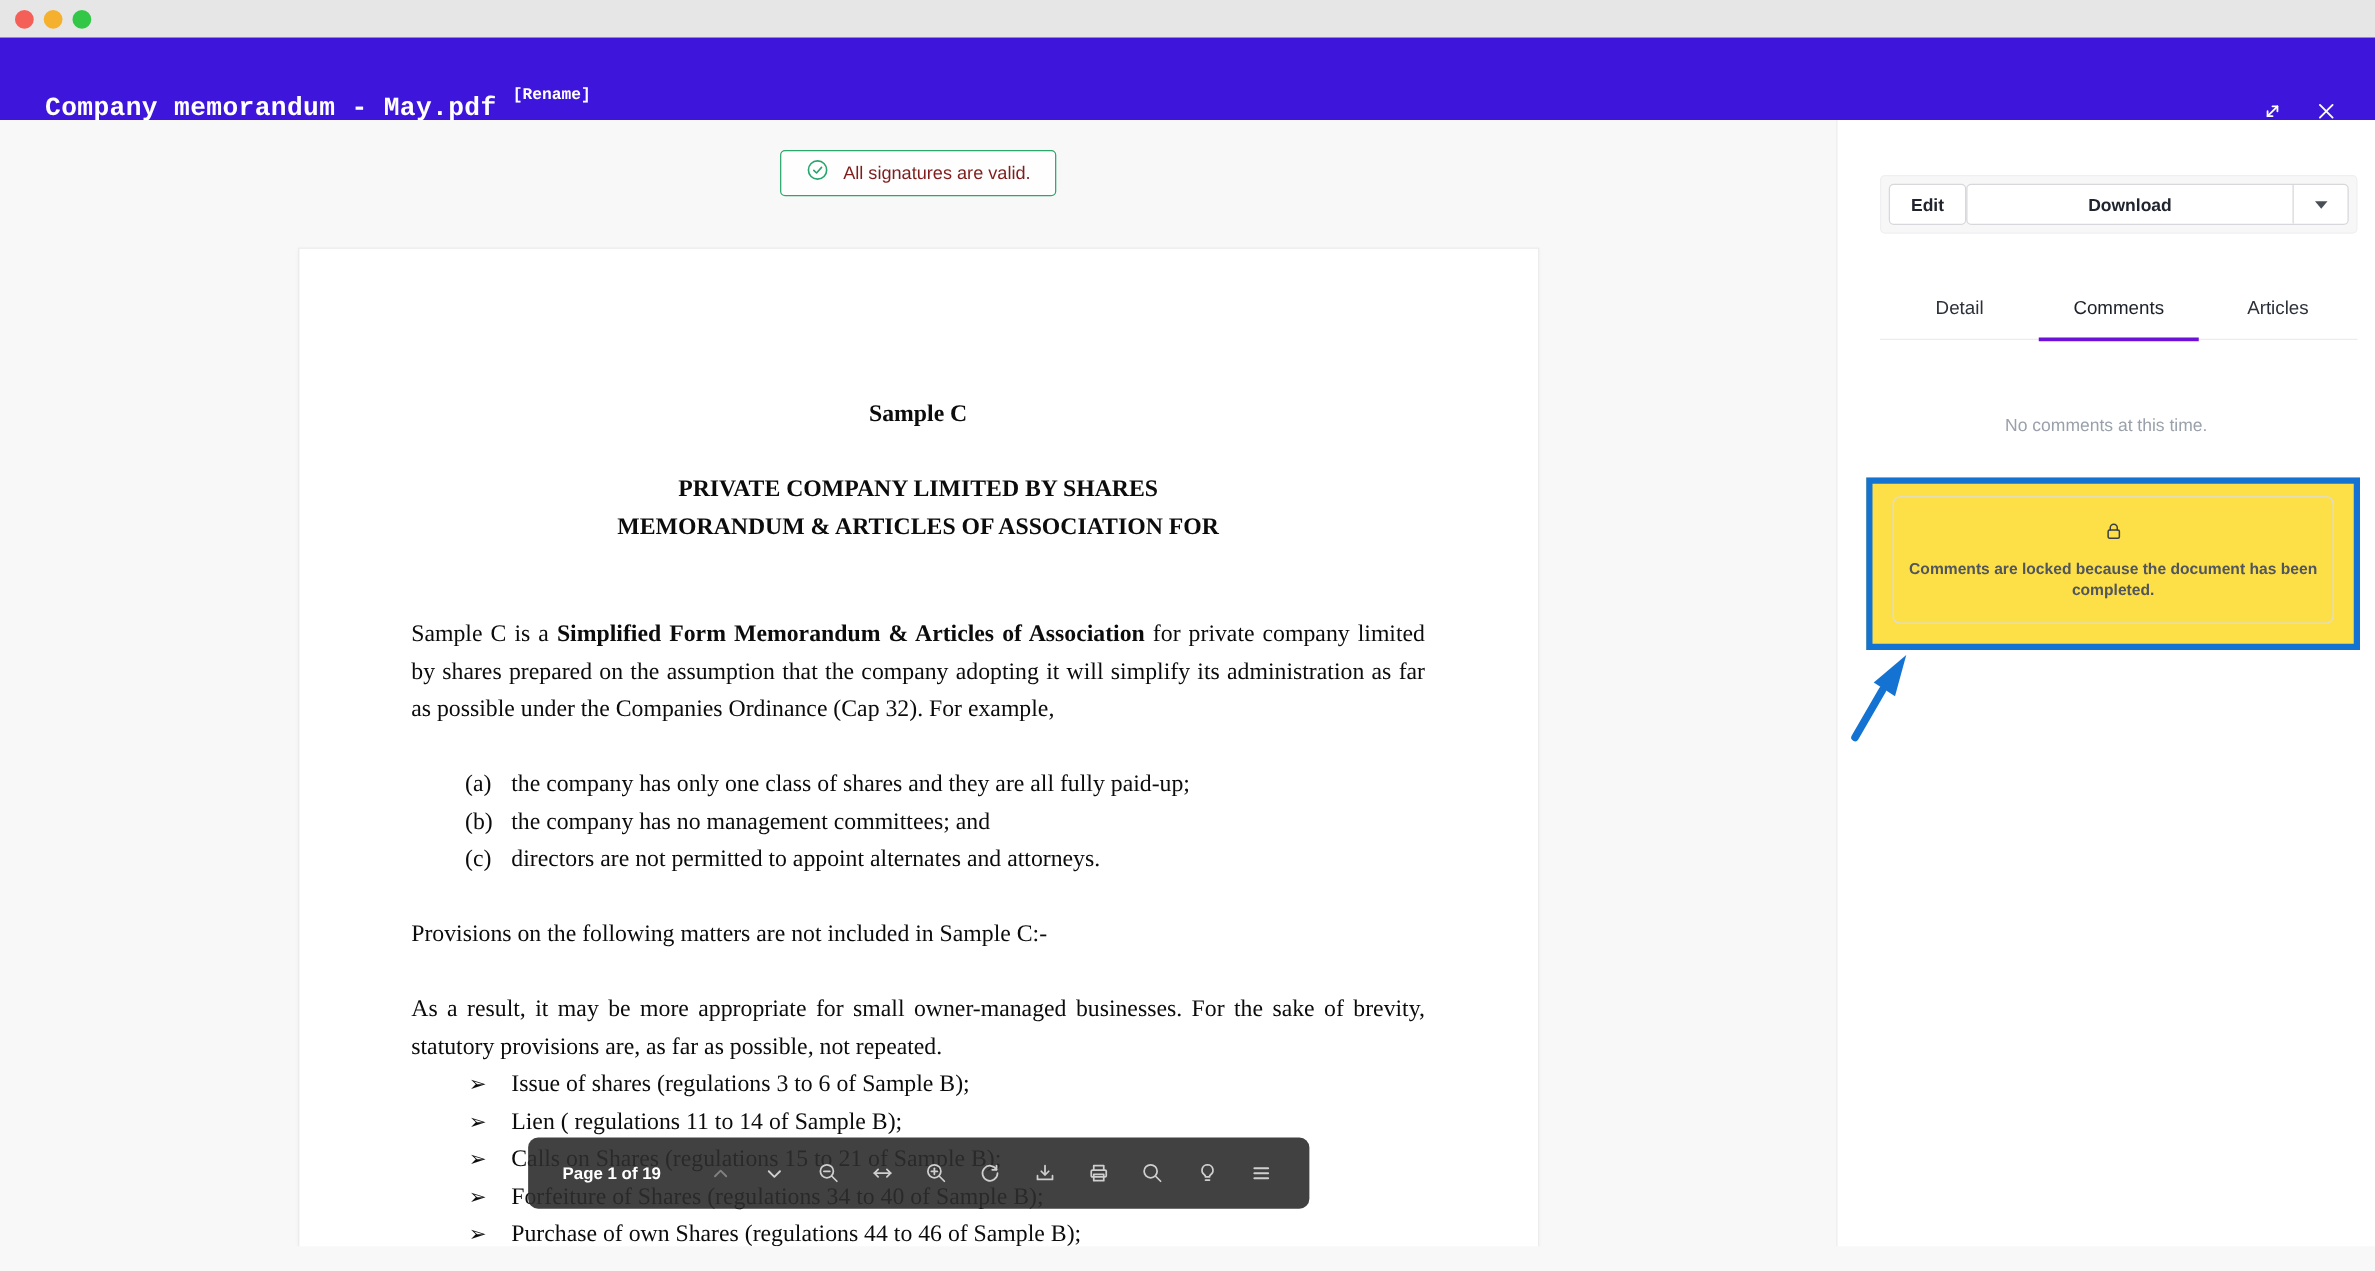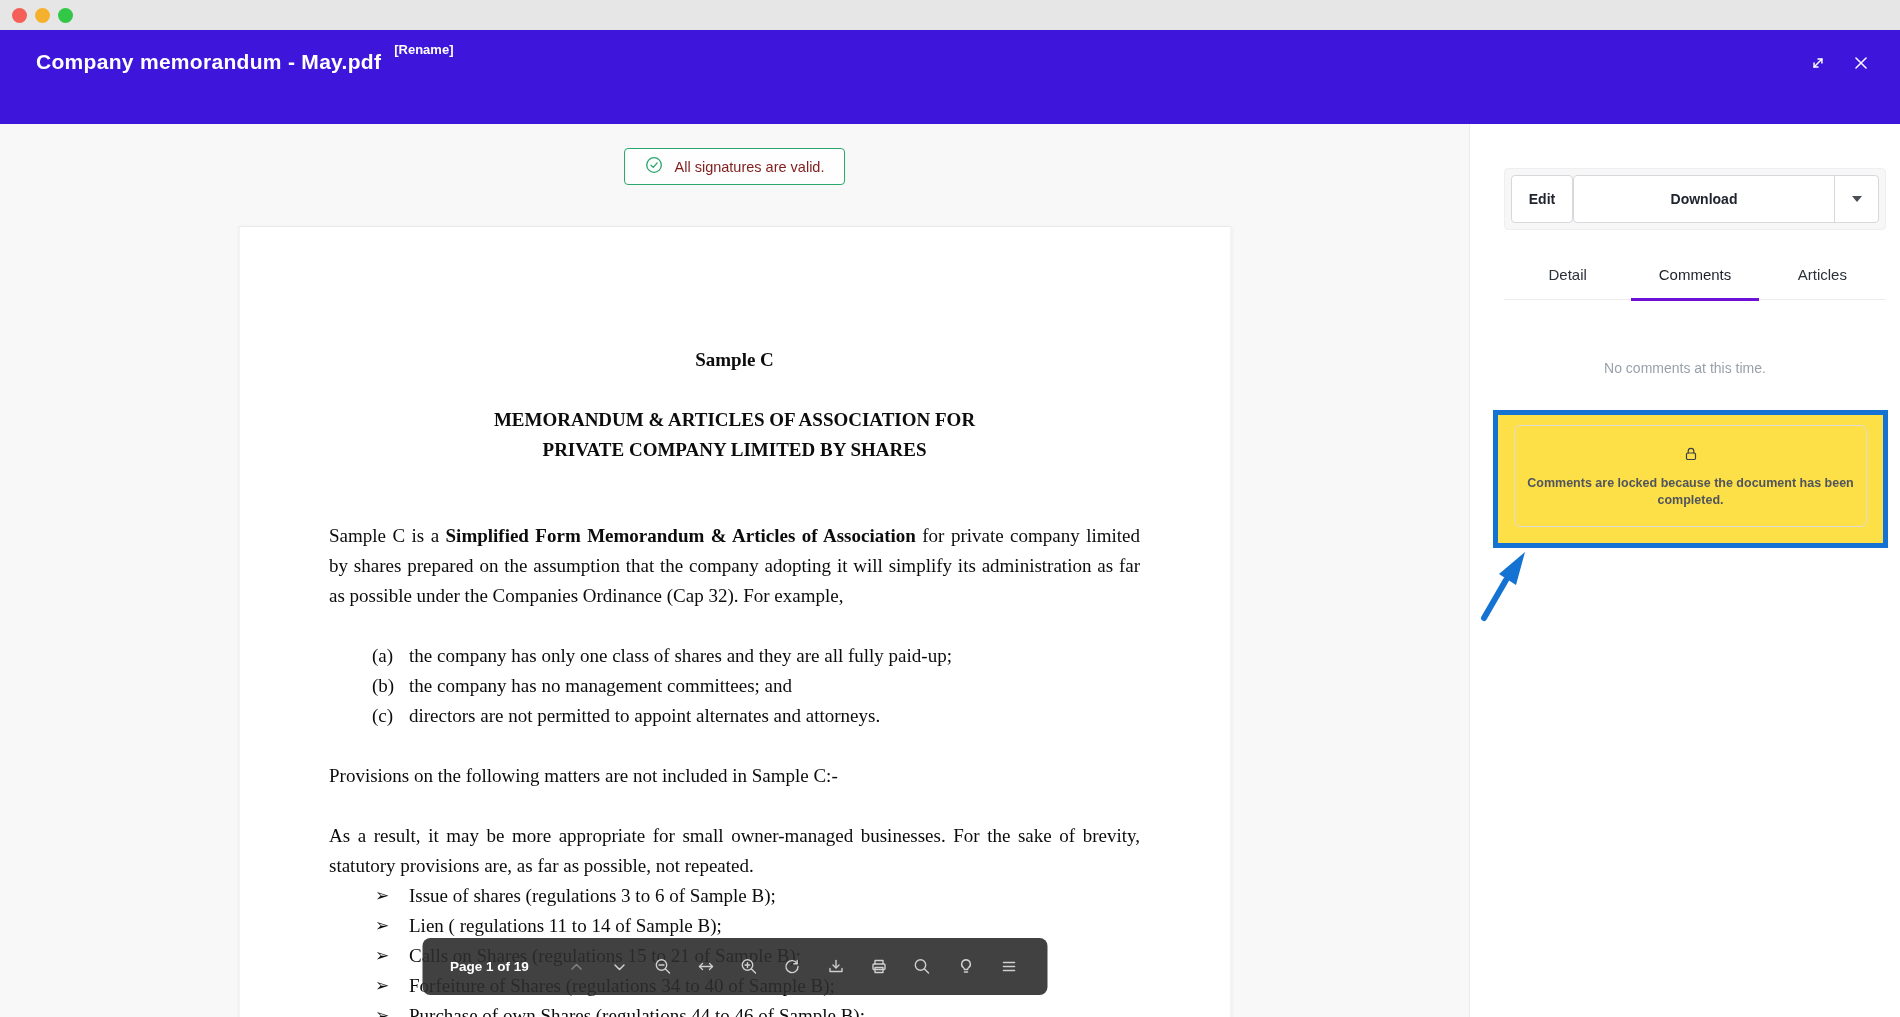--- a/index.html
+++ b/index.html
@@ -5,21 +5,21 @@
   * { margin:0; padding:0; box-sizing:border-box; }
   html,body { width:1900px; height:1017px; overflow:hidden; }
   body { font-family:"Liberation Sans", sans-serif; background:#f8f8f9; }
 
   
   .titlebar { height:30px; background:#e7e6e6; display:flex; align-items:center; padding-left:12px; gap:8px; }
   .light { width:15px; height:15px; border-radius:50%; }
   .light-red{ background:#f45f58; } .light-yellow{ background:#f5b02e; } .light-green{ background:#33c748; }
 
   
-  .appbar { height:94px; background:#3d15db; color:#fff; display:flex; align-items:flex-start; padding:12px 30px 0 36px; position:relative; }
+  .appbar { height:66px; background:#3d15db; color:#fff; display:flex; align-items:flex-start; padding:38px 30px 0 36px; position:relative;font-family:Liberation Mono, monospace; }
   .app-title { font-size:21px; font-weight:700; letter-spacing:.3px; margin-top:8px; }
   .rename-link { font-size:13px; font-weight:700; margin-left:13px; margin-top:0; cursor:pointer; }
   .appbar-actions { margin-left:auto; display:flex; gap:25px; align-items:center; margin-top:12px; }
   .appbar-icon { width:18px; height:18px; cursor:pointer; display:block; }
   .appbar-icon svg { display:block; }
 
   
   .content { display:flex; height:901px; }
   .main { flex:1; position:relative; overflow:hidden; background:#f8f8f9; }
   .sidebar { width:431px; background:#fff; border-left:1px solid #ececec; position:relative; }
@@ -49,21 +49,21 @@
   
   .pdf-toolbar { position:absolute; top:814px; left:50%; transform:translateX(-50%);
     width:625px; height:57px; background:rgba(44,44,44,.9); border-radius:8px;
     display:flex; align-items:center; padding:0 28px; justify-content:space-between; z-index:6; }
   .page-label { color:#fff; font-size:13.5px; font-weight:700; white-space:nowrap; margin-right:14px; }
   .tb-icon { width:20px; height:20px; cursor:pointer; display:flex; align-items:center; justify-content:center; }
   .tb-icon svg { display:block; }
   .tb-disabled { opacity:.45; cursor:default; }
 
   
-  .action-bar { position:absolute; top:44px; left:34px; right:14px; height:62px;
+  .action-bar { position:absolute; top:44px; left:34px; right:14px; height:47px;
     background:#f7f7f8; border:1px solid #efeff1; border-radius:4px; padding:6px; display:flex; gap:0; }
   .btn-edit { width:62px; background:#fff; border:1px solid #d8d8dc; border-radius:4px;
     font-family:"Liberation Sans",sans-serif; font-size:14px; font-weight:600; color:#20242e; cursor:pointer; }
   .btn-download-split { flex:1; display:flex; background:#fff; border:1px solid #d8d8dc; border-radius:4px; overflow:hidden; }
   .btn-download { flex:1; border:none; background:transparent; font-family:"Liberation Sans",sans-serif;
     font-size:14px; font-weight:600; color:#20242e; cursor:pointer; }
   .btn-caret { width:44px; border:none; border-left:1px solid #d8d8dc; background:transparent; cursor:pointer;
     display:flex; align-items:center; justify-content:center; }
   .caret-down { width:0; height:0; border-left:5px solid transparent; border-right:5px solid transparent; border-top:6px solid #4a4f57; }
 
@@ -122,22 +122,22 @@
             <path d="M6 9.3 L8.2 11.4 L12.2 6.9"></path>
         </svg>
       </span>
       <span class="sig-text">All signatures are valid.</span>
     </div>
 
     <div class="page">
       <div class="doc">
         <div class="doc-title">Sample C</div>
         <div class="doc-heading">
+          <div>PRIVATE COMPANY LIMITED BY SHARES</div>
           <div>MEMORANDUM &amp; ARTICLES OF ASSOCIATION FOR</div>
-          <div>PRIVATE COMPANY LIMITED BY SHARES</div>
         </div>
         <div class="doc-para" style="margin-top:56px;"><span>Sample C is a </span><b>Simplified Form Memorandum &amp; Articles of Association</b><span> for private company limited by shares prepared on the assumption that the company adopting it will simplify its administration as far as possible under the Companies Ordinance (Cap 32).   For example,</span></div>
         <div class="doc-list">
           <div class="doc-li">
             <span class="doc-li-label">(a)</span>
             <span>the company has only one class of shares and they are all fully paid-up;</span>
           </div>
           <div class="doc-li">
             <span class="doc-li-label">(b)</span>
             <span>the company has no management committees; and</span>

